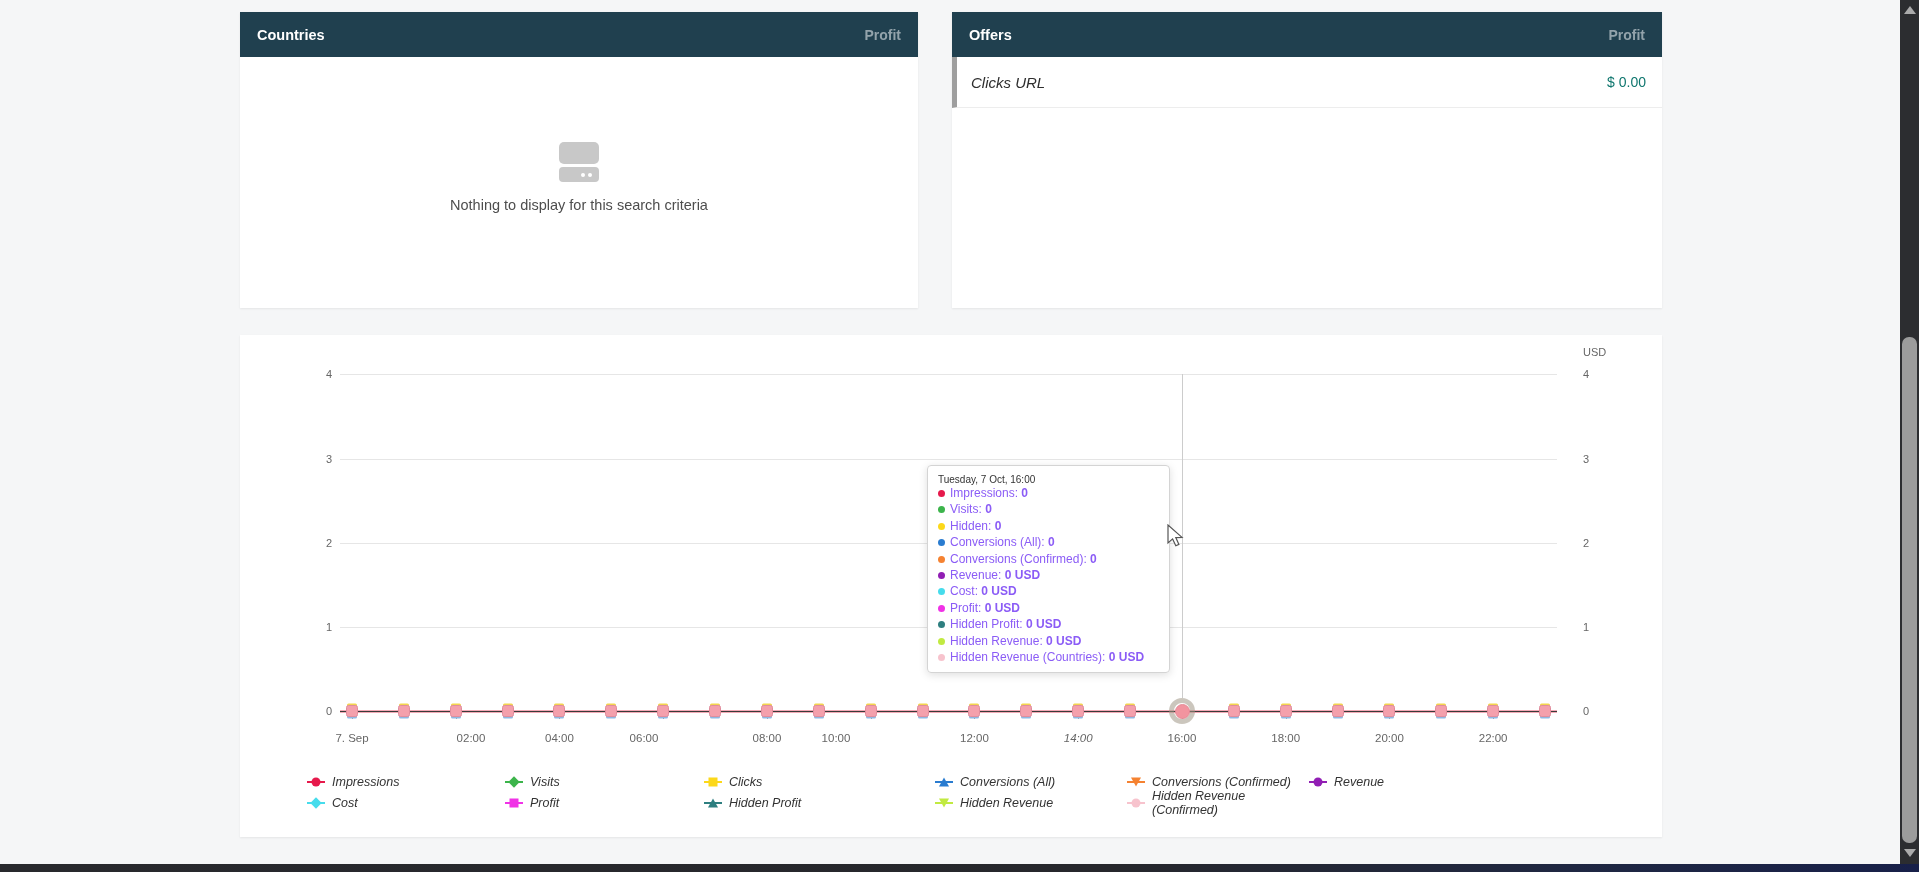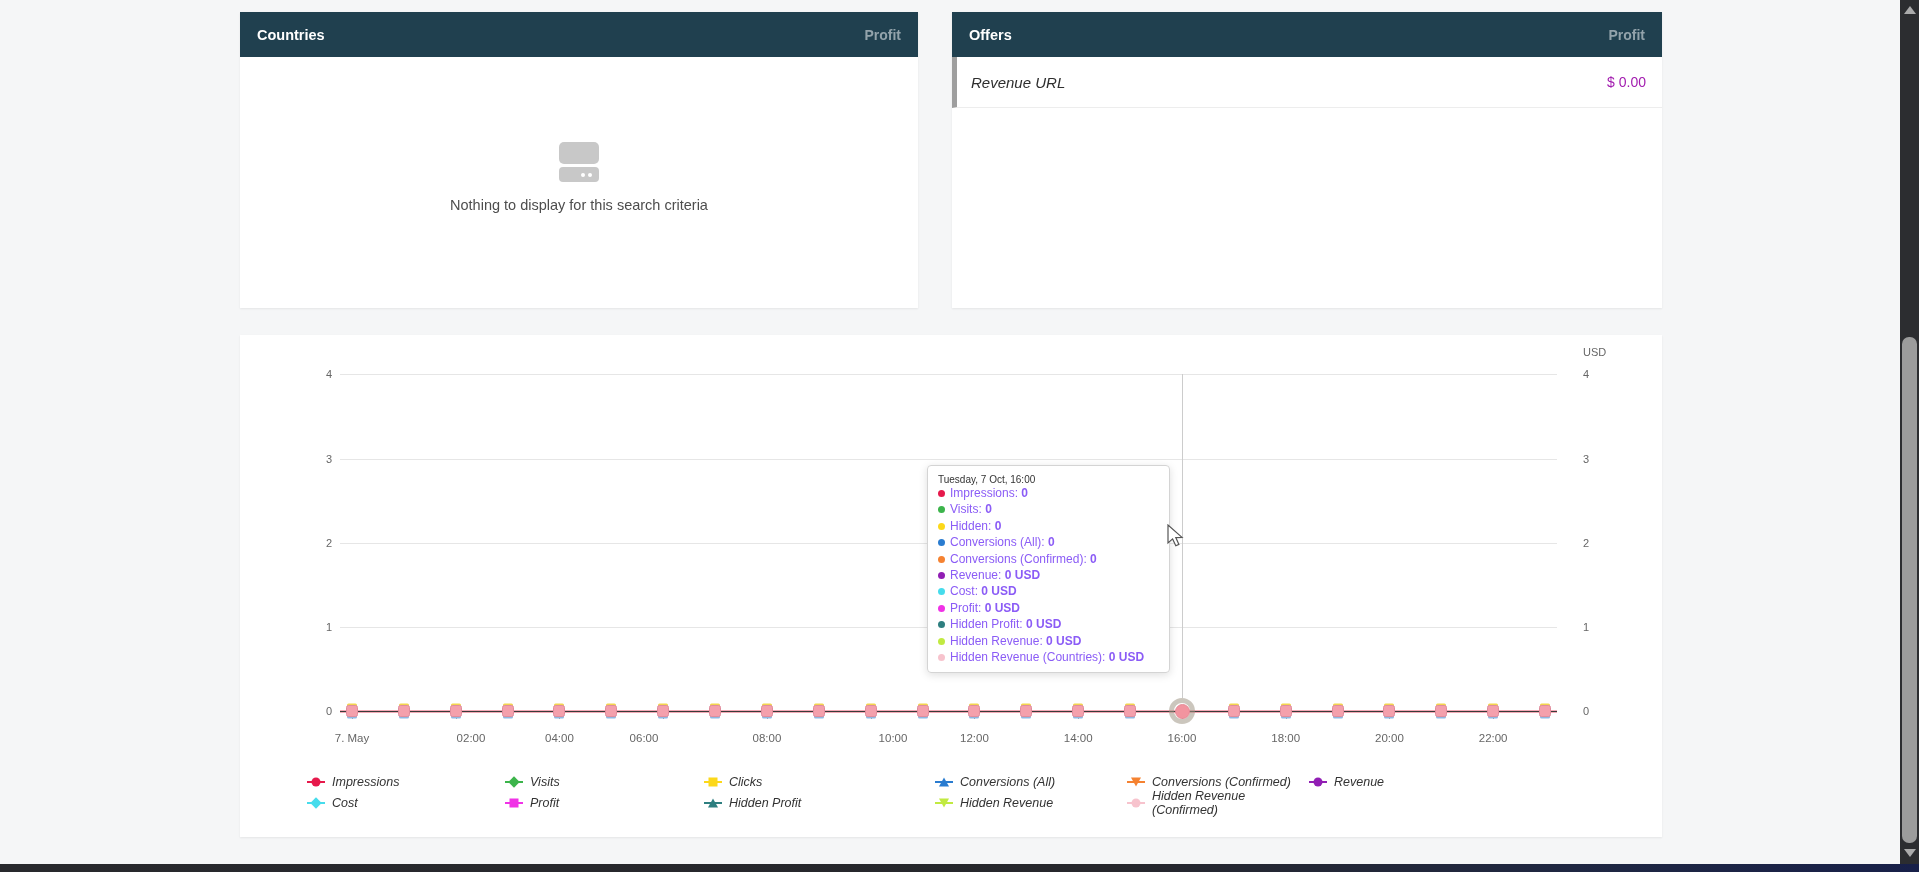--- a/index.html
+++ b/index.html
@@ -23,21 +23,21 @@
   .card-icon .r1{height:22px;border-radius:5px;background:#c8c8c8;margin-bottom:3px;}
   .card-icon .r2{height:15px;border-radius:4px;background:#c8c8c8;display:flex;align-items:center;
                  justify-content:flex-end;padding-right:7px;gap:3px;}
   .card-icon .dot{width:4px;height:4px;border-radius:50%;background:#ffffff;}
   .empty-text{margin-top:15px;color:#4d4d4d;font-size:14.5px;}
 
   .offer-row{height:50px;border-left:5px solid #9e9e9e;border-bottom:1px solid #ededed;
              display:flex;align-items:center;justify-content:space-between;
              padding:0 16px 0 14px;background:#fff;}
   .offer-name{font-style:italic;font-size:15px;color:#2e2e2e;}
-  .offer-value{font-size:14px;color:#a21caf;}
+  .offer-value{font-size:14px;color:#0f766e;}
 
   
   .gridline{position:absolute;left:100px;width:1217px;height:1px;background:#e6e6e6;}
   .axis-line{position:absolute;left:100px;width:1217px;top:375px;height:3px;
              background:linear-gradient(#f3aab6 0 1px,#3a3a3a 1px 2px,#f3aab6 2px 3px);}
   .ylab{position:absolute;font-size:11px;color:#666;transform:translateY(-50%);}
   .ylab.left{left:58px;width:34px;text-align:right;}
   .ylab.right{left:1343px;width:34px;text-align:left;}
   .usd-label{position:absolute;left:1343px;top:11px;font-size:11px;color:#666;}
   .xlab{position:absolute;top:397px;width:66px;margin-left:-33px;text-align:center;
@@ -112,21 +112,21 @@
       <div class="empty-text">Nothing to display for this search criteria</div>
     </div>
   </div>
 
   <div class="panel" id="offers-panel">
     <div class="panel-header">
       <span class="panel-title">Offers</span>
       <span class="panel-metric">Profit</span>
     </div>
     <div class="offer-row">
-      <span class="offer-name">Revenue URL</span>
+      <span class="offer-name">Clicks URL</span>
       <span class="offer-value">$ 0.00</span>
     </div>
   </div>
 
   <div class="panel" id="chart-panel">
     <div class="usd-label">USD</div>
     <div class="axis-line"></div>
     <div id="grid-host">
         <div class="gridline" style="top: 39px;"></div>
         <div class="gridline" style="top: 124px;"></div>
@@ -139,35 +139,35 @@
         <div class="ylab left" style="top: 124px;">3</div>
         <div class="ylab right" style="top: 124px;">3</div>
         <div class="ylab left" style="top: 208px;">2</div>
         <div class="ylab right" style="top: 208px;">2</div>
         <div class="ylab left" style="top: 292px;">1</div>
         <div class="ylab right" style="top: 292px;">1</div>
         <div class="ylab left" style="top: 376px;">0</div>
         <div class="ylab right" style="top: 376px;">0</div>
       </div>
     <div id="xaxis-host">
-        <div class="xlab" style="left: 112px;">7. May</div>
+        <div class="xlab" style="left: 112px;">7. Sep</div>
         <div class="xtick" style="left: 112px;"></div>
         <div class="xlab" style="left: 231px;">02:00</div>
         <div class="xtick" style="left: 215.74px;"></div>
         <div class="xlab" style="left: 319.48px;">04:00</div>
         <div class="xtick" style="left: 319.48px;"></div>
         <div class="xlab" style="left: 404px;">06:00</div>
         <div class="xtick" style="left: 423.22px;"></div>
         <div class="xlab" style="left: 526.96px;">08:00</div>
         <div class="xtick" style="left: 526.96px;"></div>
-        <div class="xlab" style="left: 653px;">10:00</div>
+        <div class="xlab" style="left: 596px;">10:00</div>
         <div class="xtick" style="left: 630.7px;"></div>
         <div class="xlab" style="left: 734.44px;">12:00</div>
         <div class="xtick" style="left: 734.44px;"></div>
-        <div class="xlab" style="left: 838.18px;">14:00</div>
+        <div class="xlab" style="left: 838.18px; font-style: italic;">14:00</div>
         <div class="xtick" style="left: 838.18px;"></div>
         <div class="xlab" style="left: 941.92px;">16:00</div>
         <div class="xtick" style="left: 941.92px;"></div>
         <div class="xlab" style="left: 1045.66px;">18:00</div>
         <div class="xtick" style="left: 1045.66px;"></div>
         <div class="xlab" style="left: 1149.4px;">20:00</div>
         <div class="xtick" style="left: 1149.4px;"></div>
         <div class="xlab" style="left: 1253.14px;">22:00</div>
         <div class="xtick" style="left: 1253.14px;"></div>
       </div>

